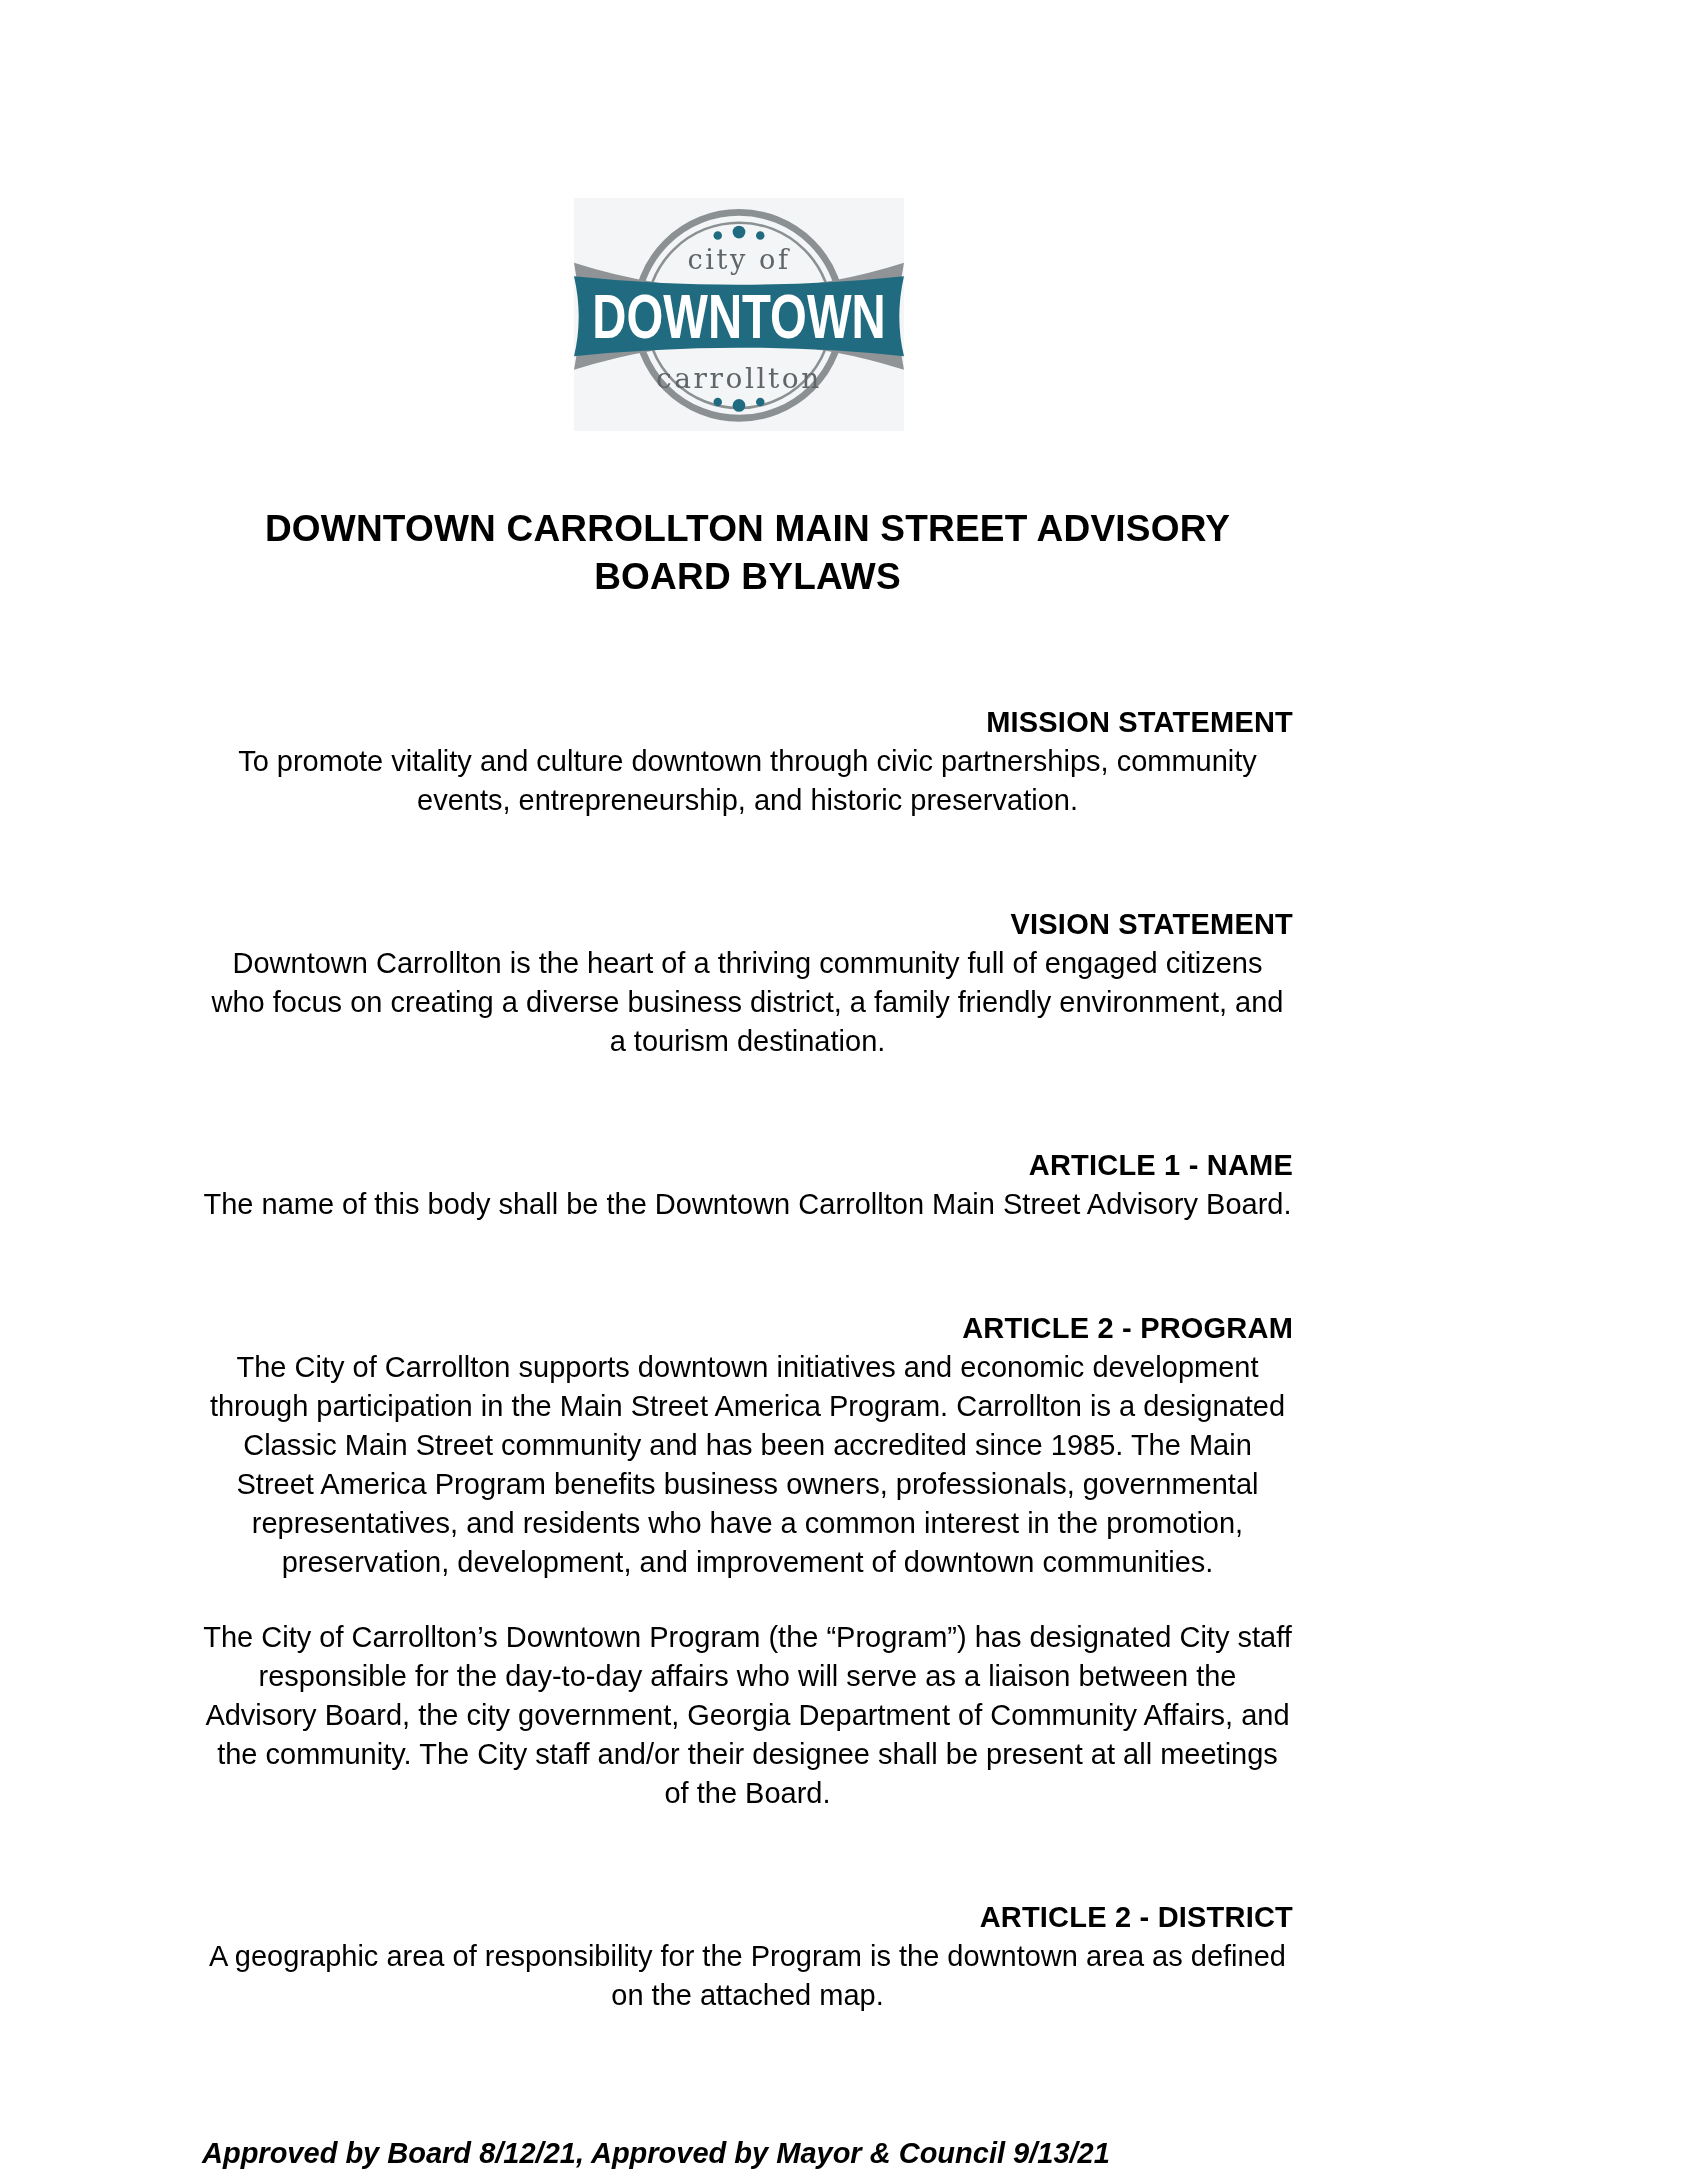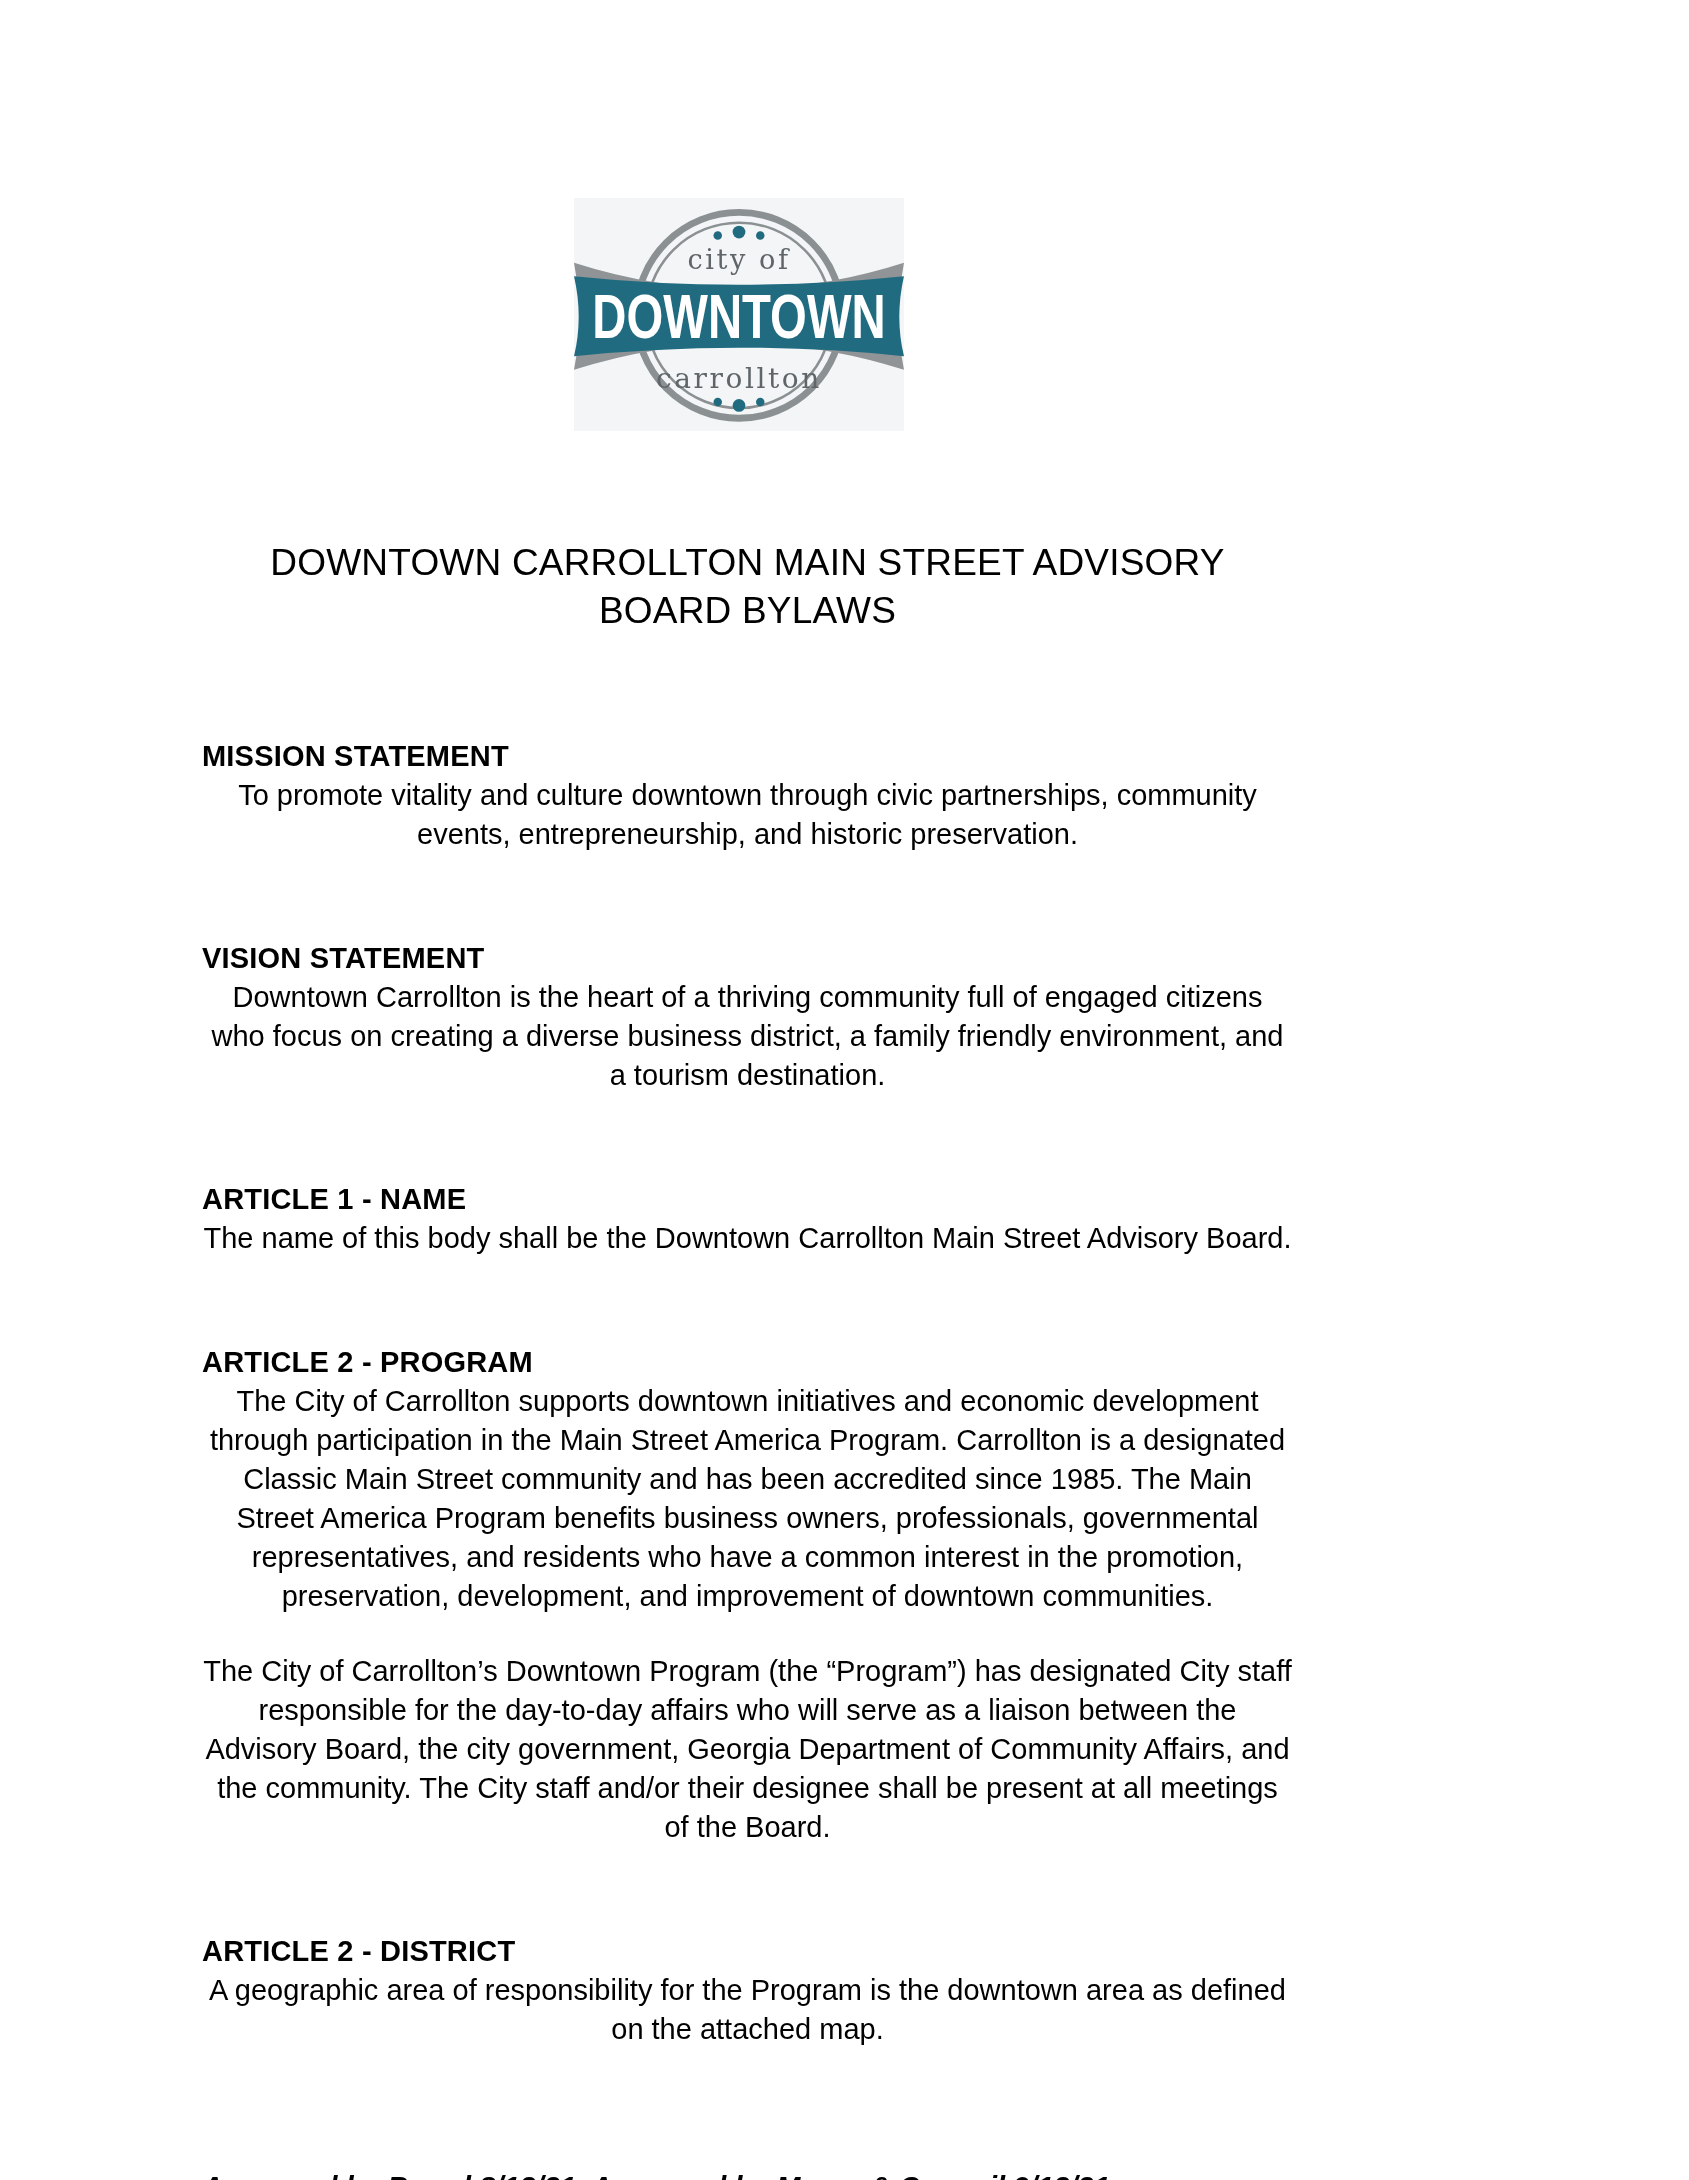--- a/index.html
+++ b/index.html
@@ -18,36 +18,37 @@
   }
   .logo-wrap {
     width: 330px;
     margin: 198px auto 0 auto;
   }
   .logo-wrap svg { display: block; }
   .content {
     padding: 0 185px 0 202px;
   }
   .doc-title {
-    margin: 108px 0 0 0;
+    margin: 74px 0 0 0;
     font-size: 37px;
-    font-weight: normal;
+    font-weight: bold;
     text-align: center;
     line-height: 48px;
     letter-spacing: 0.2px;
   }
   section { margin: 0; }
   section.first { margin-top: 102px; }
   section.next { margin-top: 85px; }
   section h2 {
     margin: 0;
     font-size: 29px;
     font-weight: bold;
     line-height: 39px;
     letter-spacing: 0.2px;
+    text-align: right;
   }
   section p {
     margin: 0;
     font-size: 29px;
     line-height: 39px;
     text-align: center;
   }
   section p + p { margin-top: 36px; }
   .approval {
     margin: 119px 0 0 0;

